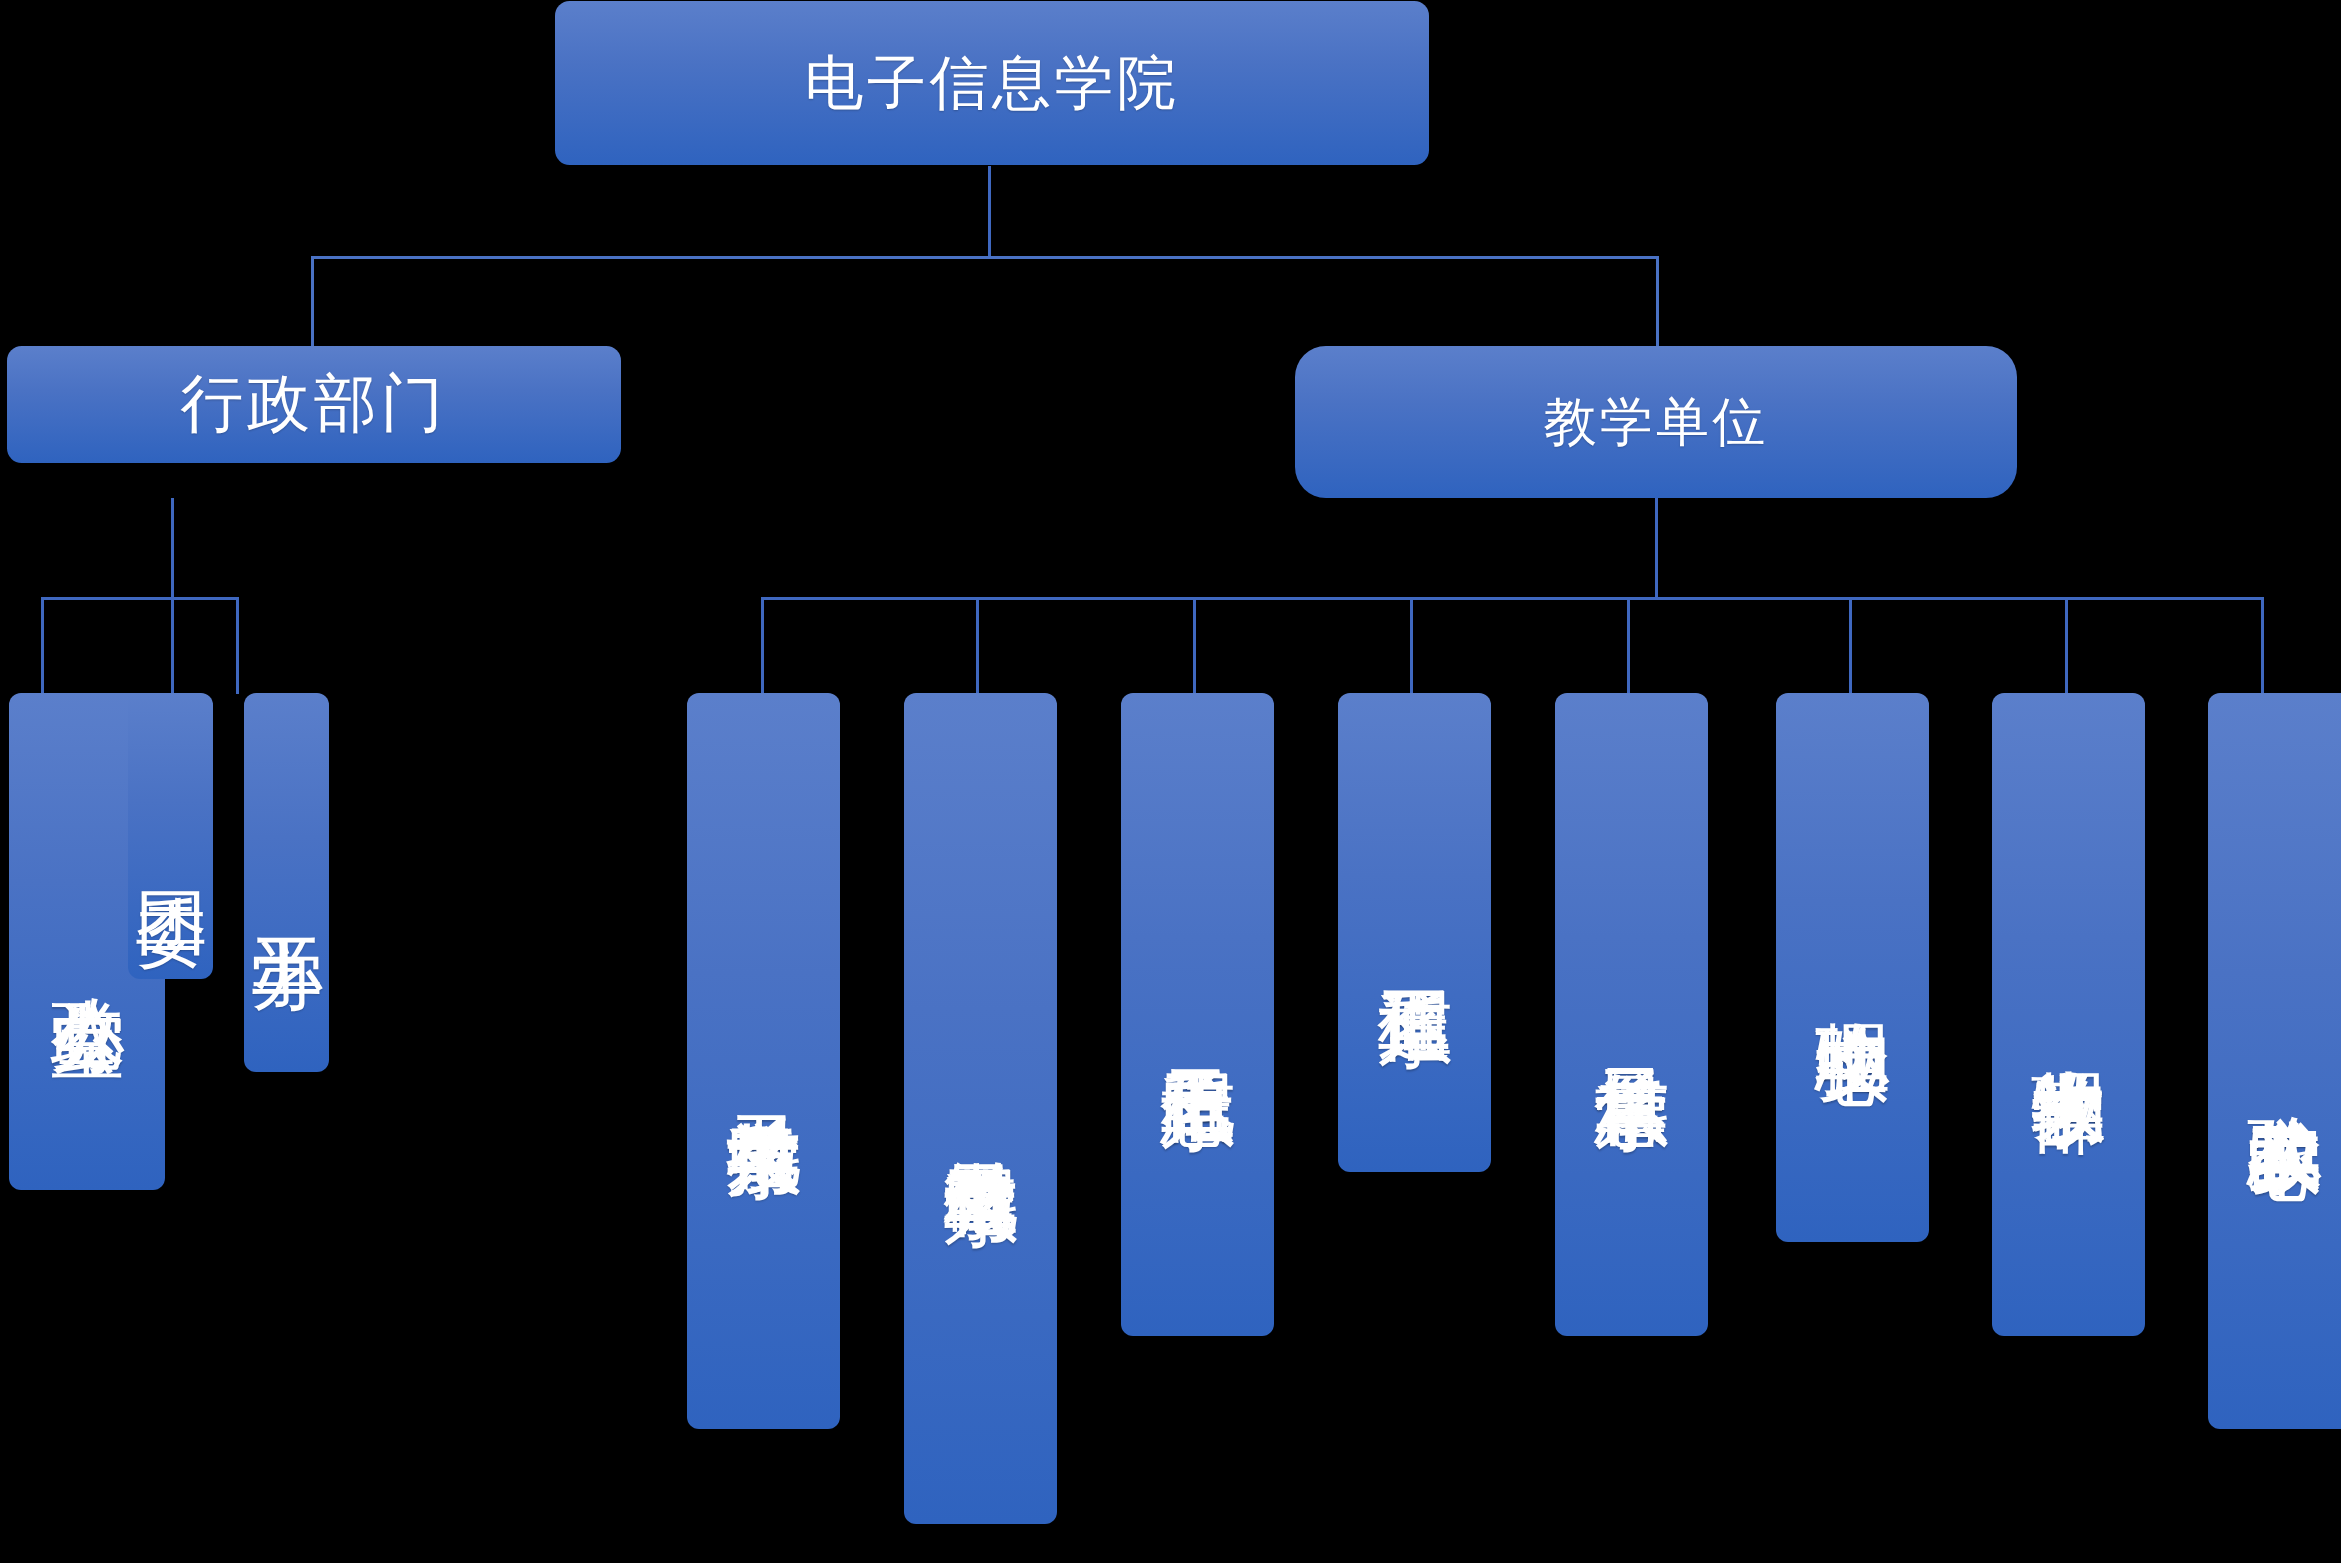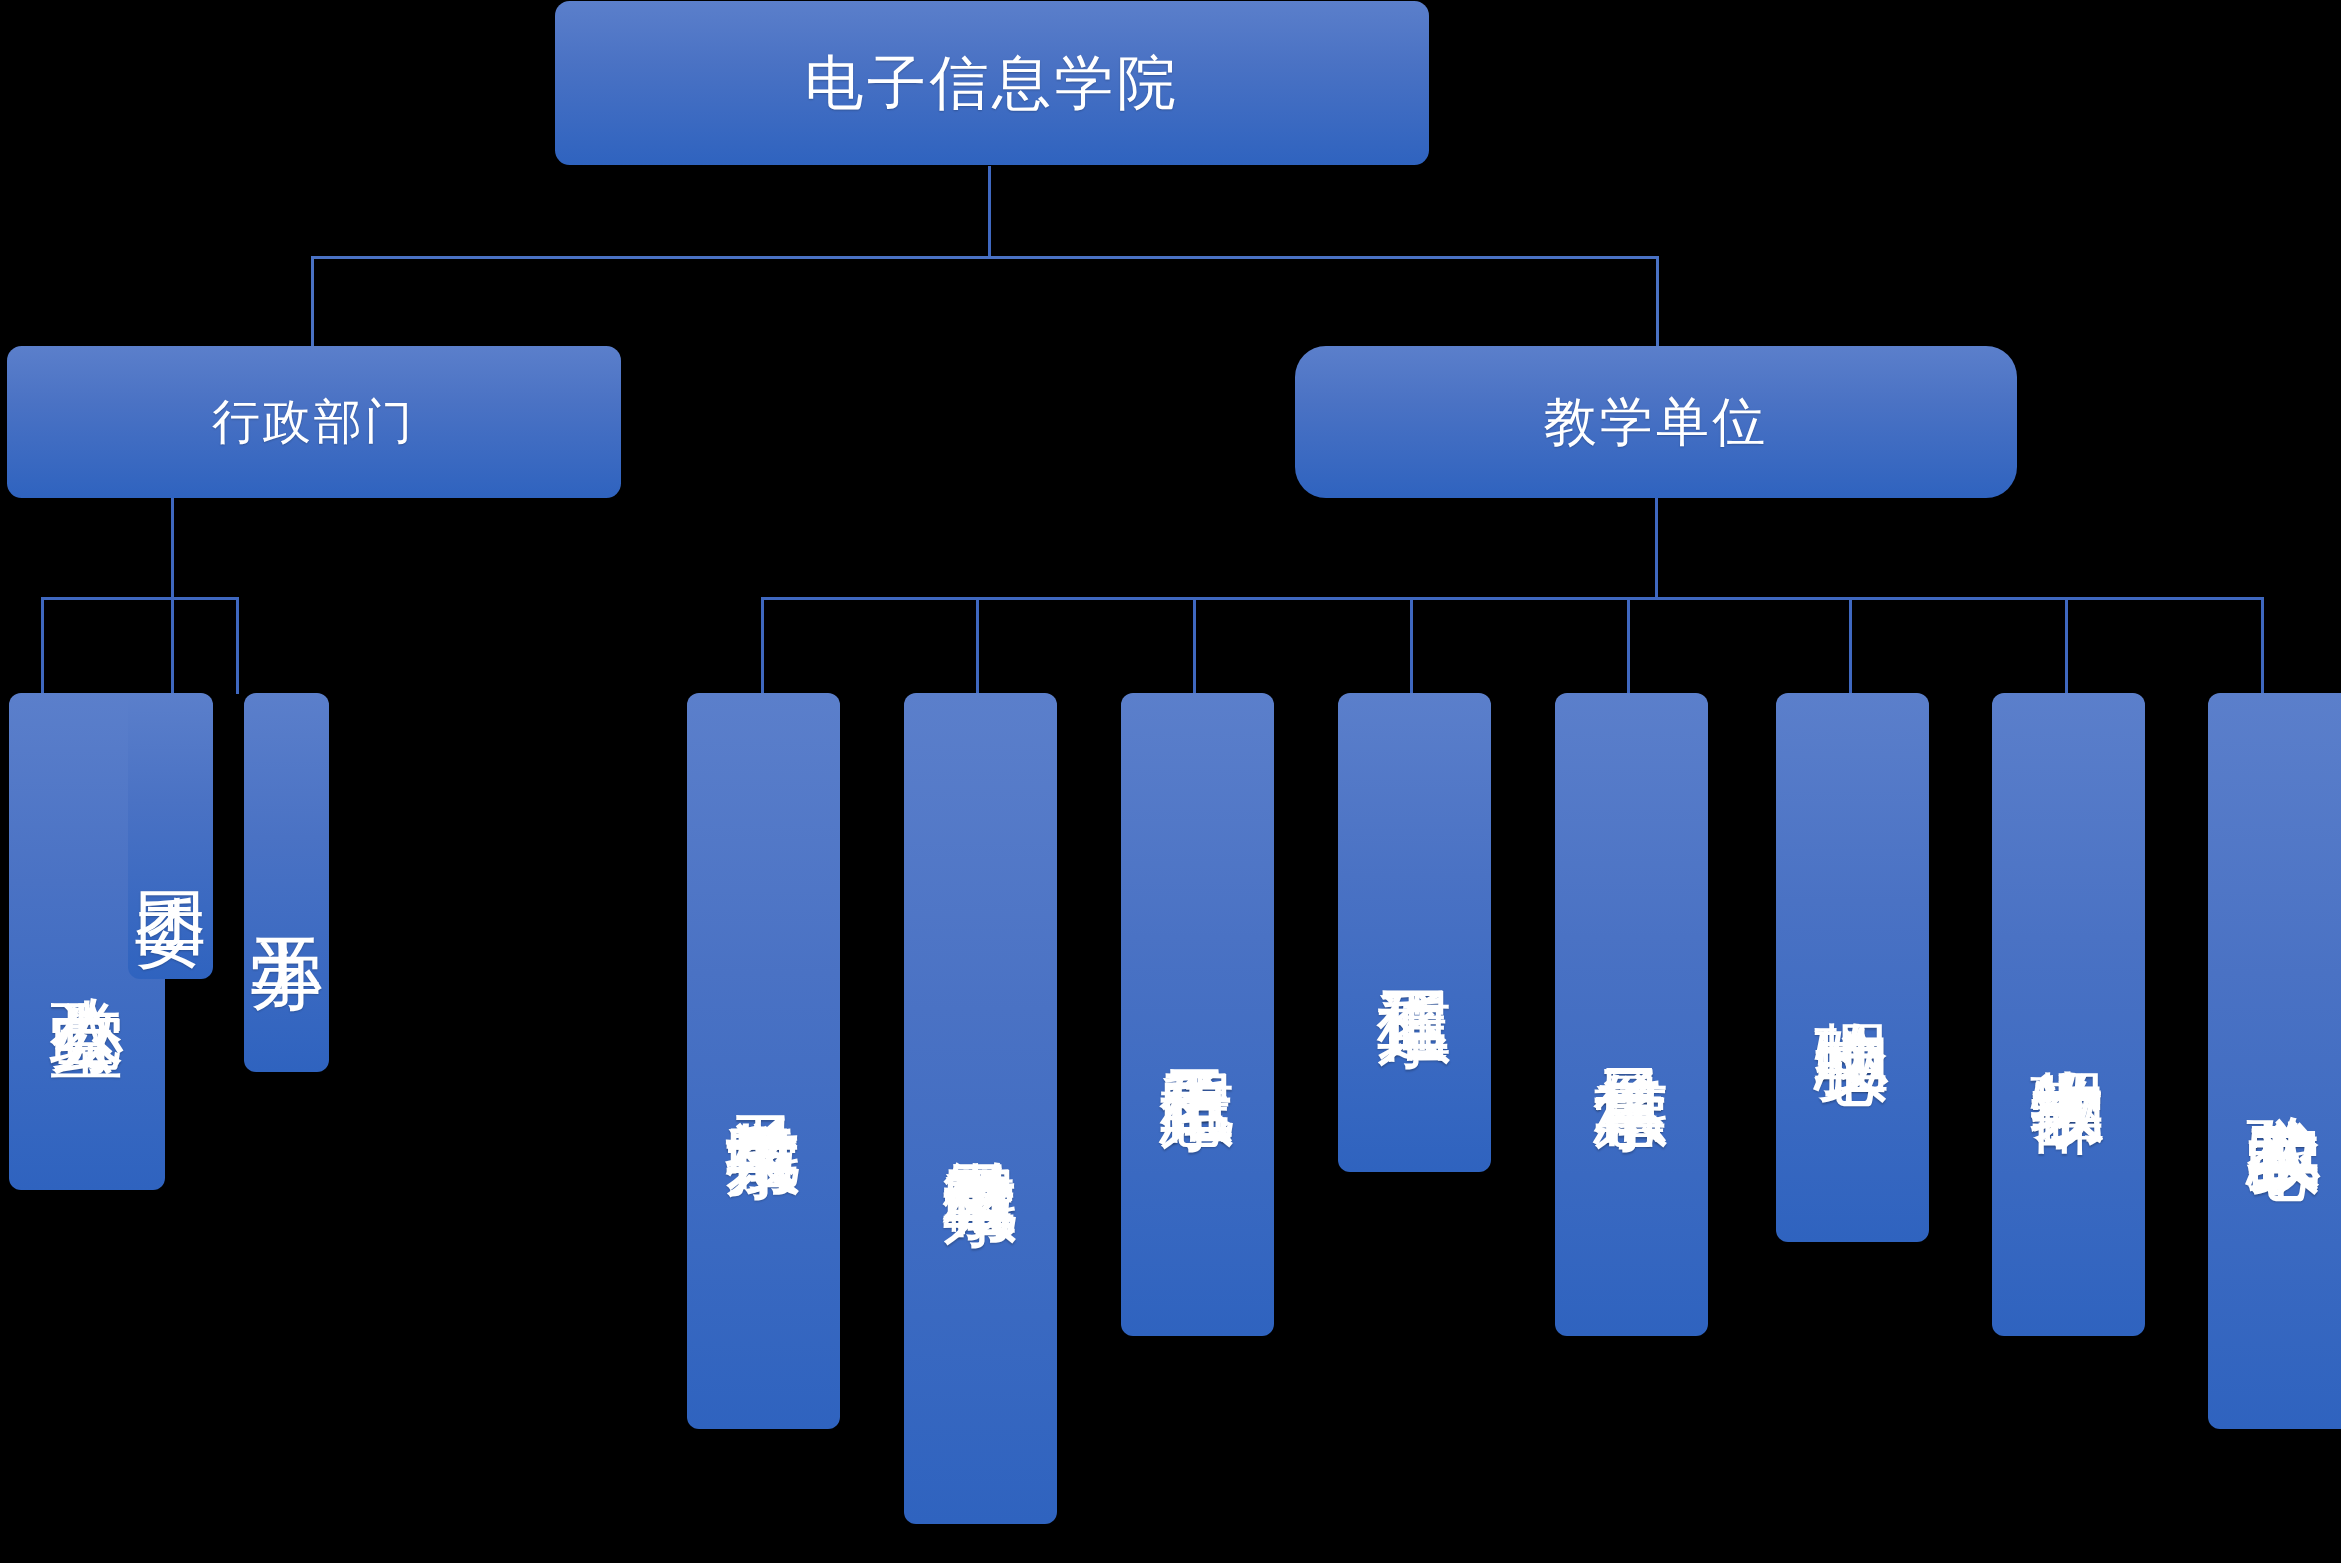--- a/index.html
+++ b/index.html
@@ -1,21 +1,21 @@
 <!DOCTYPE html>
 <html style="font-size:10.7px"><head>
 <meta charset="utf-8">
 <style>
   html,body{margin:0;padding:0;background:#000;}
   #root-canvas{
     position:relative;
     width:2342px;height:1564px;
     background:#000000;
     overflow:hidden;
-    font-family:Liberation Sans, sans-serif;
+    font-family:Liberation Serif, serif;
   }
   .node{
     position:absolute;
     box-sizing:border-box;
     border-radius:14.7px;
     background:linear-gradient(180deg,#5b7fcb 0%,#4a72c4 38%,#2f63bf 100%);
     color:#ffffff;
     display:flex;
     align-items:center;
     justify-content:center;
@@ -50,21 +50,21 @@
     <span class="label">电子信息学院</span>
   </div>
 
   <div class="conn v thin" style="left:988px;top:166px;width:2.7px;height:92px;"></div>
 
   <div class="conn h" style="left:311px;top:256px;width:1348px;height:3.3px;"></div>
 
   <div class="conn v" style="left:311px;top:256px;width:3.3px;height:91px;"></div>
   <div class="conn v" style="left:1656px;top:256px;width:3.3px;height:91px;"></div>
 
-  <div class="node horiz" style="left:6.7px;top:346px;width:614px;height:152px;font-size:48px;">
+  <div class="node horiz" style="left:6.7px;top:346px;width:614px;height:117px;font-size:63px;">
     <span class="label">行政部门</span>
   </div>
 
   <div class="node horiz" style="left:1295px;top:346px;width:722px;height:152px;font-size:53px;border-radius:31px;">
     <span class="label">教学单位</span>
   </div>
 
   <div class="conn v thin" style="left:171px;top:498px;width:2.7px;height:101px;"></div>
   <div class="conn h thin" style="left:41px;top:597px;width:198px;height:2.7px;"></div>
   <div class="conn v thin" style="left:41px;top:597px;width:2.7px;height:97px;"></div>

